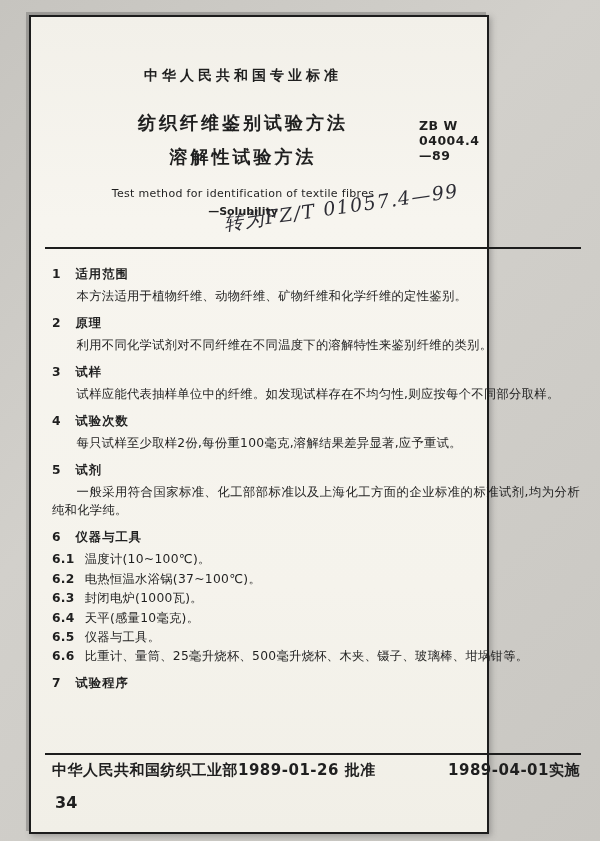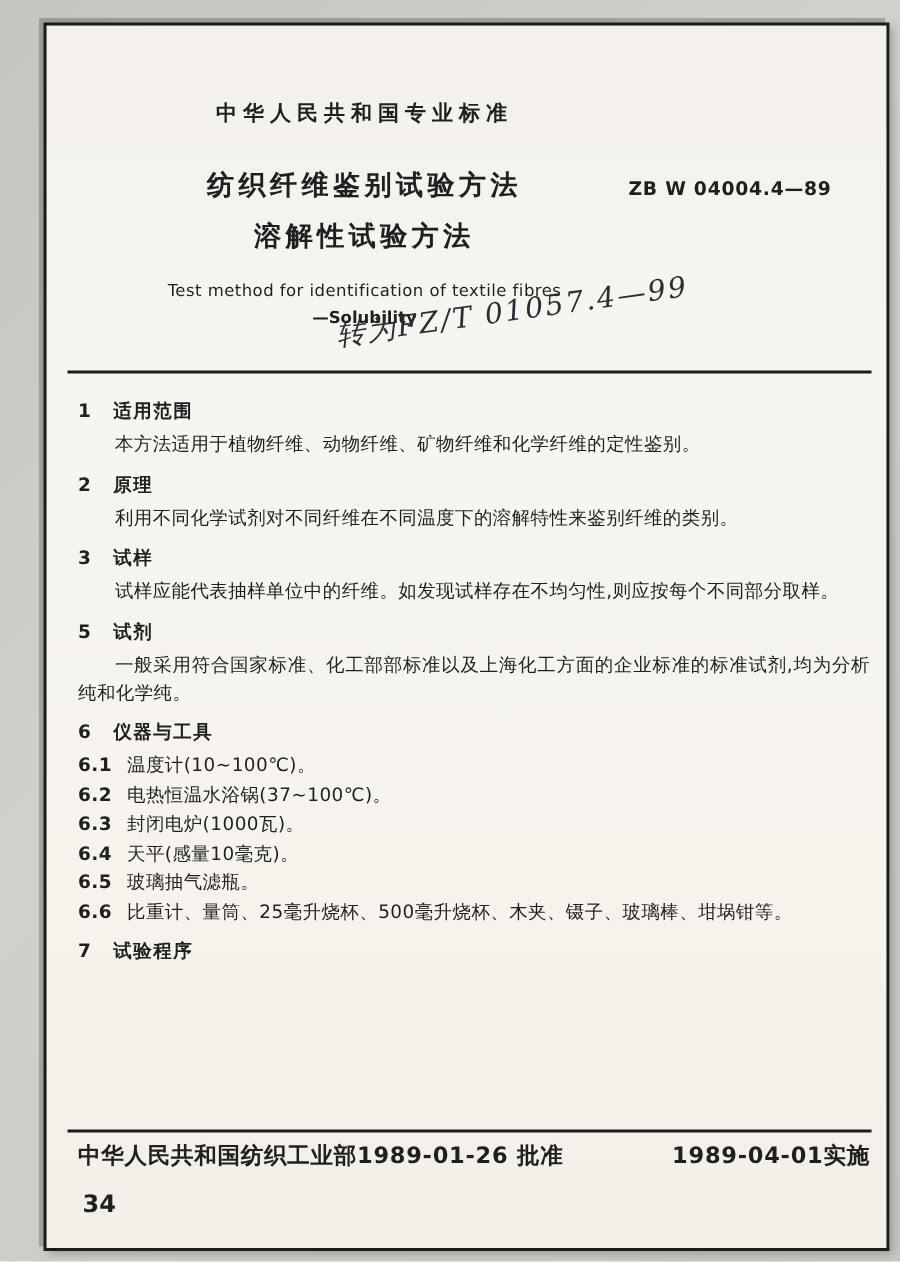--- a/index.html
+++ b/index.html
@@ -5,21 +5,21 @@
   * { margin:0; padding:0; box-sizing:border-box; }
   html,body { width:600px; height:841px; }
   body {
     position:relative;
     font-family:"DejaVu Sans","Liberation Sans",sans-serif;
     background:linear-gradient(135deg,#c6c4bf 0%,#d2d0cb 40%,#c9c7c2 100%);
     overflow:hidden;
     color:#1f1f1f;
   }
   .paper {
-    position:absolute; left:29px; top:15px; width:564px; height:819px;
+    position:absolute; left:29px; top:15px; width:460px; height:819px;
     background:linear-gradient(180deg,#f2f0e9 0%,#f7f5ef 25%,#f5f3ec 70%,#f1efe7 100%);
     border:2px solid #1c1c1c;
     box-shadow:-3px -3px 0 rgba(40,40,40,.25), 2px 2px 6px rgba(60,60,60,.35);
   }
   .head-block { position:absolute; left:32px; top:50px; width:360px; text-align:center; }
   .std-label { font-size:14px; font-weight:bold; letter-spacing:4px; margin-bottom:26px; }
   .title1, .title2 { font-size:18px; font-weight:bold; letter-spacing:3px; }
   .title1 { margin-bottom:10px; }
   .title2 { margin-bottom:18px; }
   .etitle { font-size:11px; font-weight:normal; letter-spacing:.3px; margin-bottom:5px; }
@@ -69,30 +69,34 @@
       </div>
       <div class="section">
         <div class="sec-heading"><span class="sec-num">2</span><span>原理</span></div>
         <p class="sec-para">利用不同化学试剂对不同纤维在不同温度下的溶解特性来鉴别纤维的类别。</p>
       </div>
       <div class="section">
         <div class="sec-heading"><span class="sec-num">3</span><span>试样</span></div>
         <p class="sec-para">试样应能代表抽样单位中的纤维。如发现试样存在不均匀性,则应按每个不同部分取样。</p>
       </div>
       <div class="section">
+        <div class="sec-heading"><span class="sec-num">4</span><span>试验次数</span></div>
+        <p class="sec-para">每只试样至少取样2份,每份重100毫克,溶解结果差异显著,应予重试。</p>
+      </div>
+      <div class="section">
         <div class="sec-heading"><span class="sec-num">5</span><span>试剂</span></div>
         <p class="sec-para">一般采用符合国家标准、化工部部标准以及上海化工方面的企业标准的标准试剂,均为分析纯和化学纯。</p>
       </div>
       <div class="section">
         <div class="sec-heading"><span class="sec-num">6</span><span>仪器与工具</span></div>
         <div class="sec-item"><span class="item-num">6.1</span><span>温度计(10~100℃)。</span></div>
         <div class="sec-item"><span class="item-num">6.2</span><span>电热恒温水浴锅(37~100℃)。</span></div>
         <div class="sec-item"><span class="item-num">6.3</span><span>封闭电炉(1000瓦)。</span></div>
         <div class="sec-item"><span class="item-num">6.4</span><span>天平(感量10毫克)。</span></div>
-        <div class="sec-item"><span class="item-num">6.5</span><span>玻璃抽气滤瓶。</span></div>
+        <div class="sec-item"><span class="item-num">6.5</span><span>仪器与工具。</span></div>
         <div class="sec-item"><span class="item-num">6.6</span><span>比重计、量筒、25毫升烧杯、500毫升烧杯、木夹、镊子、玻璃棒、坩埚钳等。</span></div>
       </div>
       <div class="section">
         <div class="sec-heading"><span class="sec-num">7</span><span>试验程序</span></div>
       </div>
     </div>
 
   <div class="rule rule-bottom"></div>
 
   <div class="footer">

